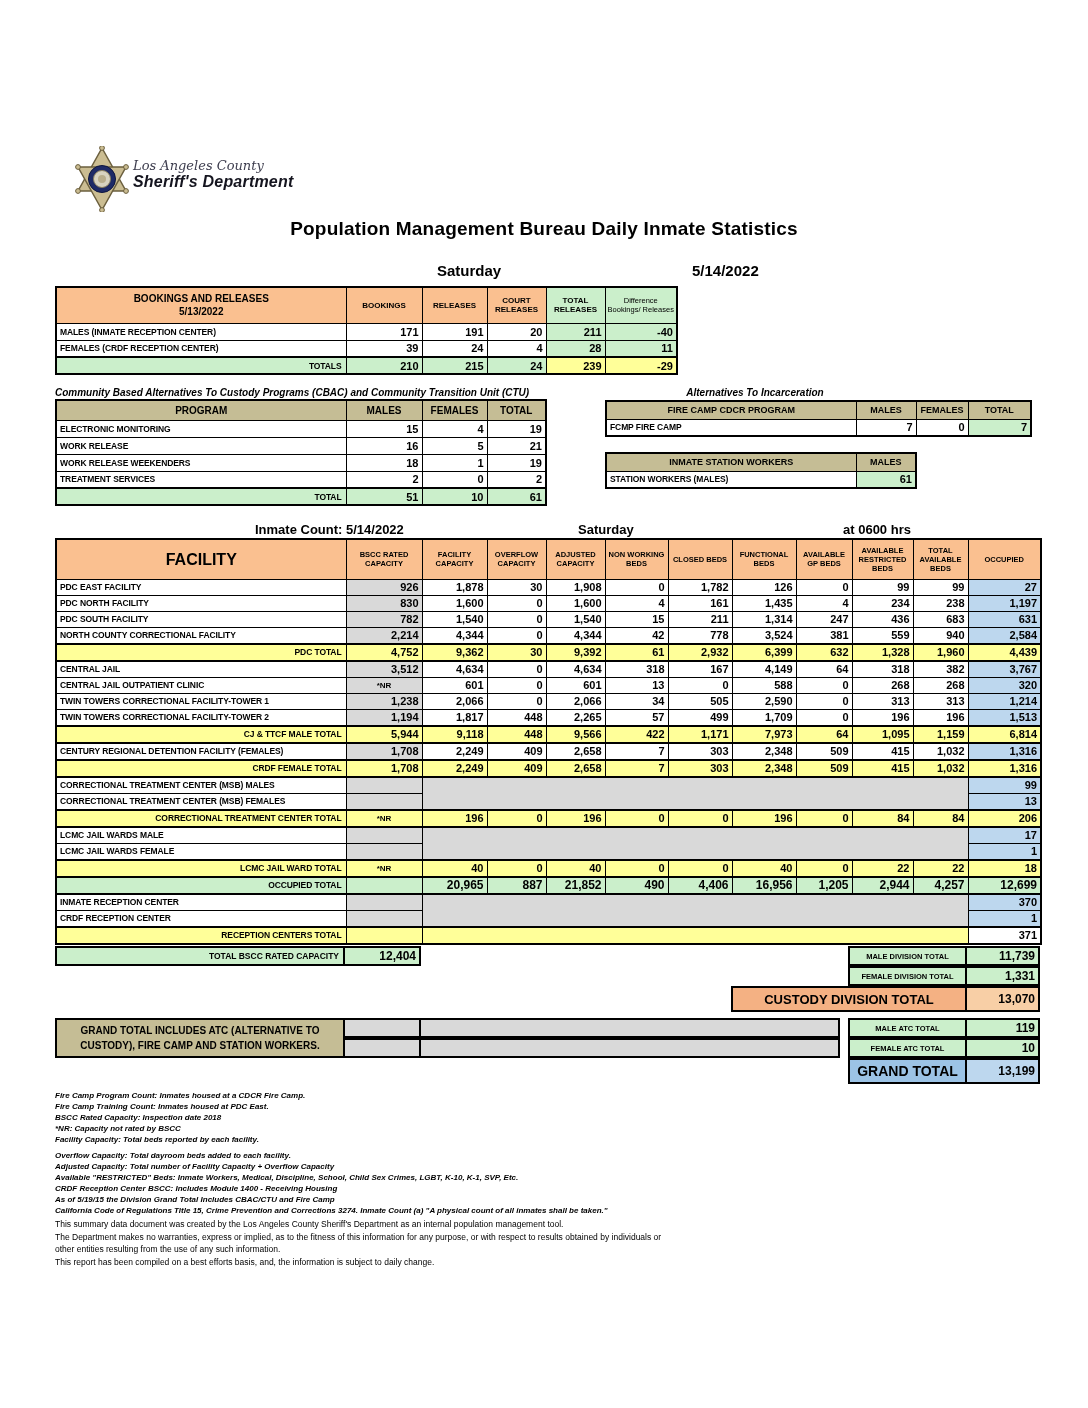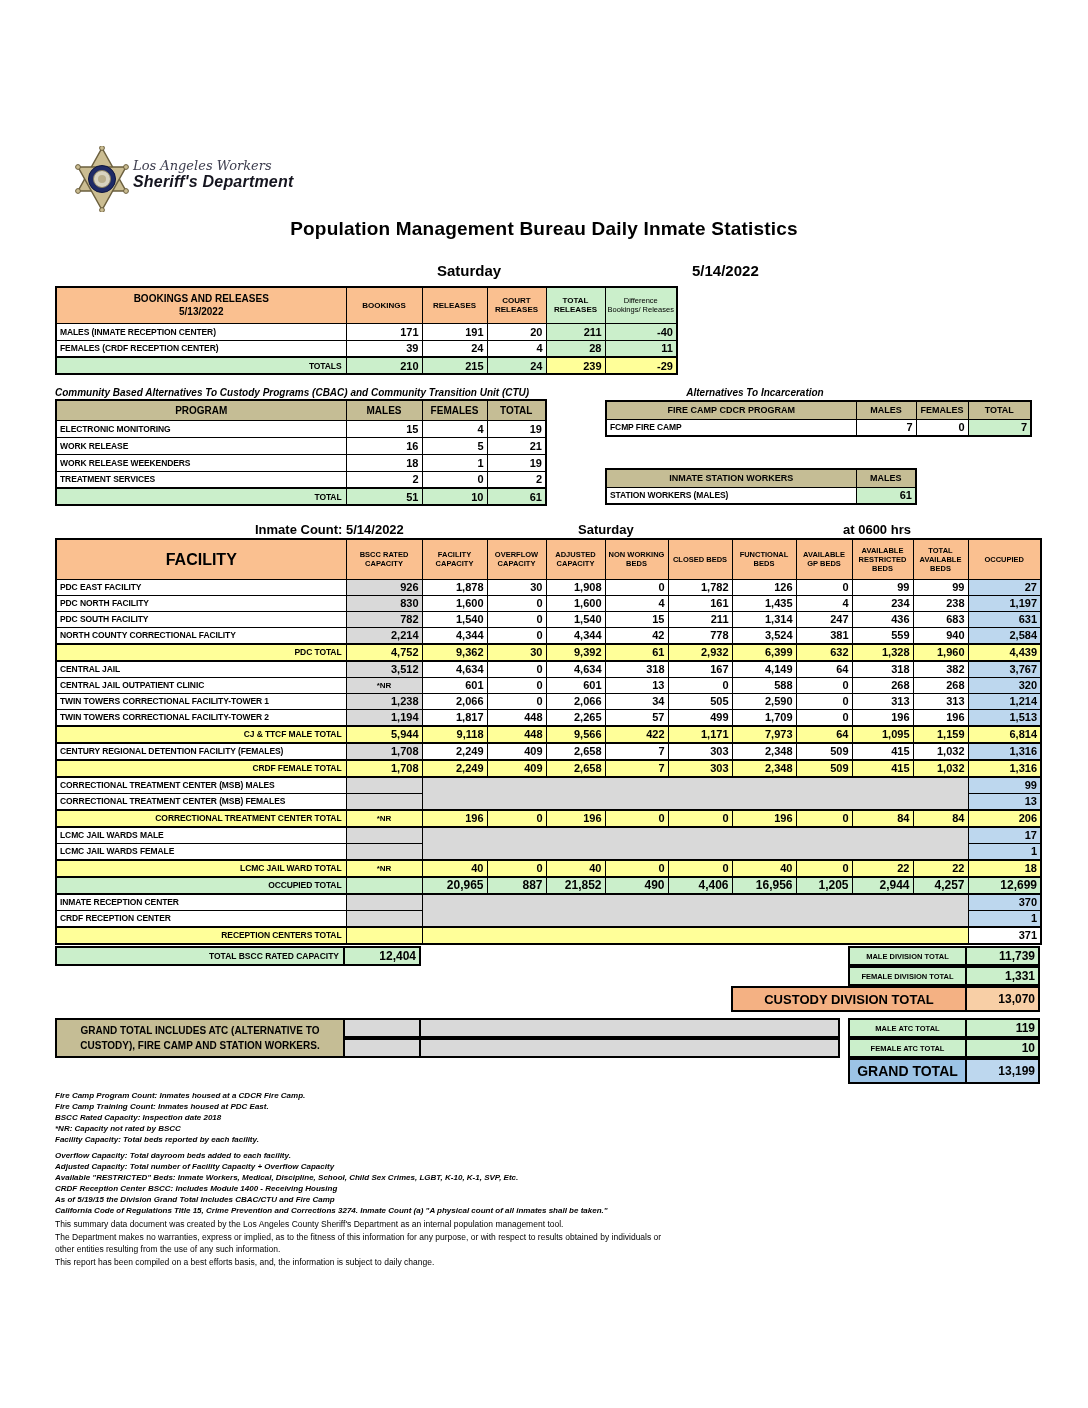--- a/index.html
+++ b/index.html
@@ -48,21 +48,21 @@
   
   .cbac { left:55px; top:399px; }
   .cbac thead th { height:20px; font-size:10px; }
   .cbac tbody td { height:17px; }
   .cbac-total td { border-top-width:2px; height:18px; }
 
   
   .fire { left:605px; top:400px; }
   .fire thead th, .station thead th { height:18px; font-size:9px; }
   .fire tbody td, .station tbody td { height:17px; }
-  .station { left:605px; top:468px; }
+  .station { left:605px; top:452px; }
 
   
   .count-line span { position:absolute; top:522px; font-size:13px; font-weight:bold; }
   .cl-a { left:255px; } .cl-b { left:578px; } .cl-c { left:843px; }
 
   
   .facility { left:55px; top:538px; }
   .facility thead th { height:40px; font-size:7.5px; line-height:9px; background:var(--orange); }
   .facility thead .fac-head { font-size:16px; }
   .facility tbody td { height:15px; line-height:15px; }
@@ -101,21 +101,21 @@
       <circle cx="53" cy="45" r="2.4" fill="#CBBD92" stroke="#6B5F3E"></circle>
       <circle cx="29" cy="64" r="2.4" fill="#CBBD92" stroke="#6B5F3E"></circle>
       <circle cx="5" cy="45" r="2.4" fill="#CBBD92" stroke="#6B5F3E"></circle>
       <circle cx="5" cy="21" r="2.4" fill="#CBBD92" stroke="#6B5F3E"></circle>
       <circle cx="29" cy="33" r="13.5" fill="#1E2A66" stroke="#0D1540" stroke-width="1"></circle>
       <circle cx="29" cy="33" r="8.5" fill="#D8D3C0" stroke="#8A7F5E" stroke-width="1"></circle>
       <circle cx="29" cy="33" r="4" fill="#B9AE8C"></circle>
     </svg>
   </div>
   <div class="agency">
-    <div class="agency-line1">Los Angeles Workers</div>
+    <div class="agency-line1">Los Angeles County</div>
     <div class="agency-line2">Sheriff's Department</div>
   </div>
 
   <div class="doc-title">Population Management Bureau Daily Inmate Statistics</div>
   <div class="day-label">Saturday</div>
   <div class="date-label">5/14/2022</div>
 
   <table class="bookings">
     <colgroup>
         <col style="width:290px">

